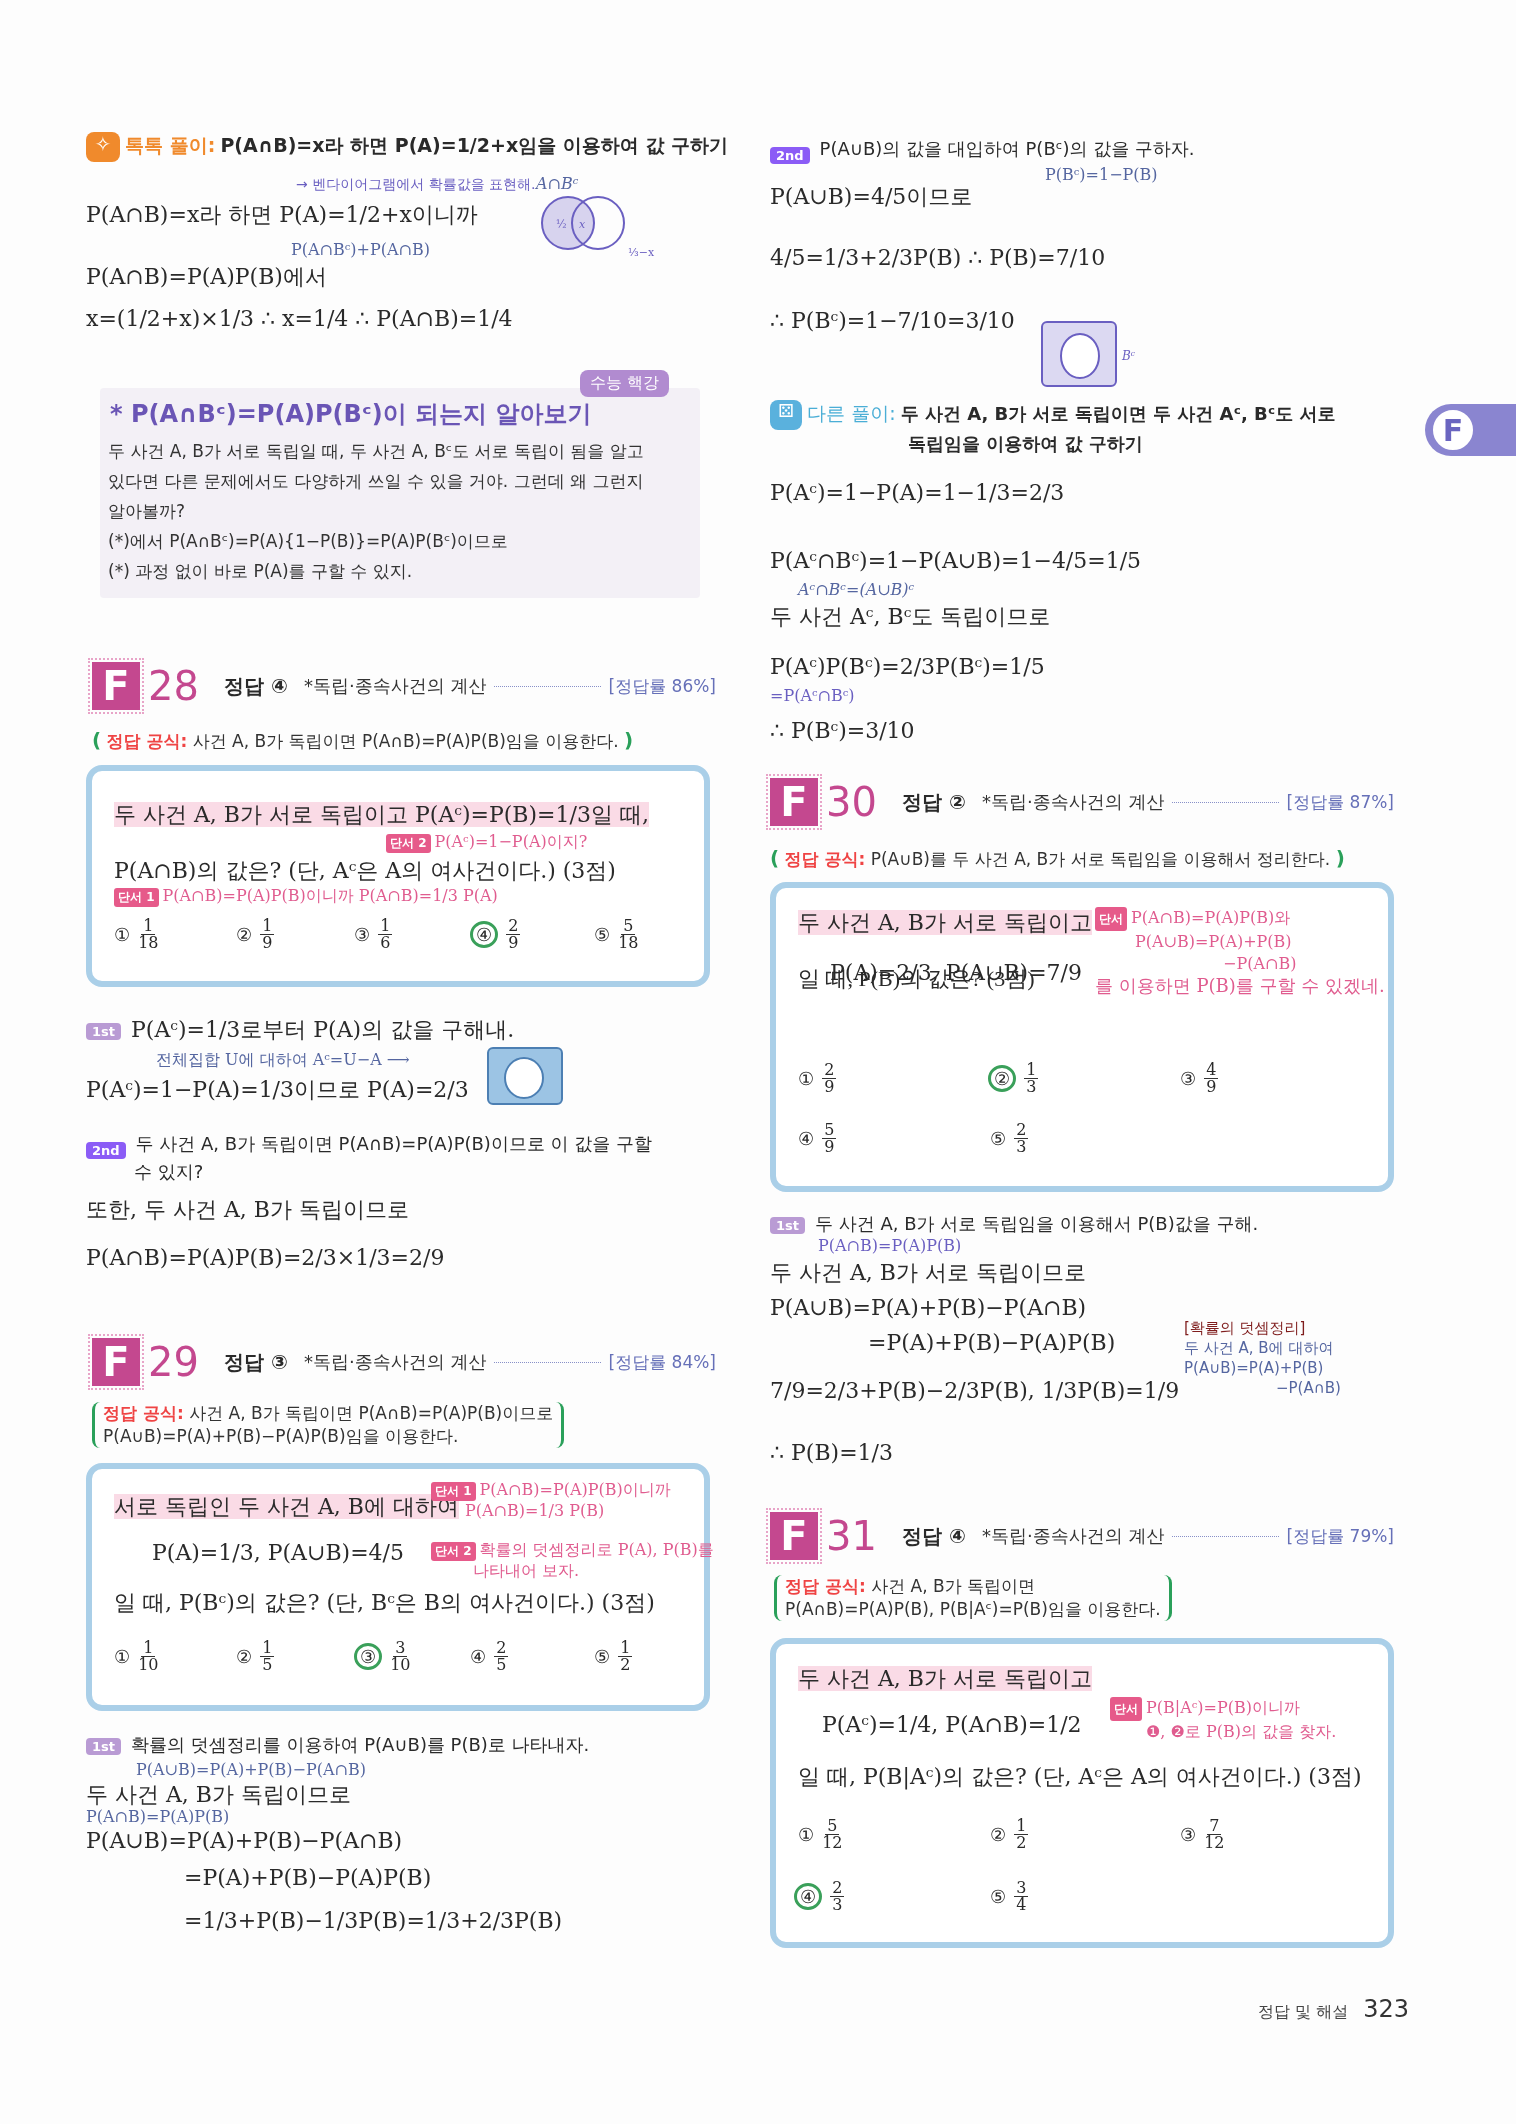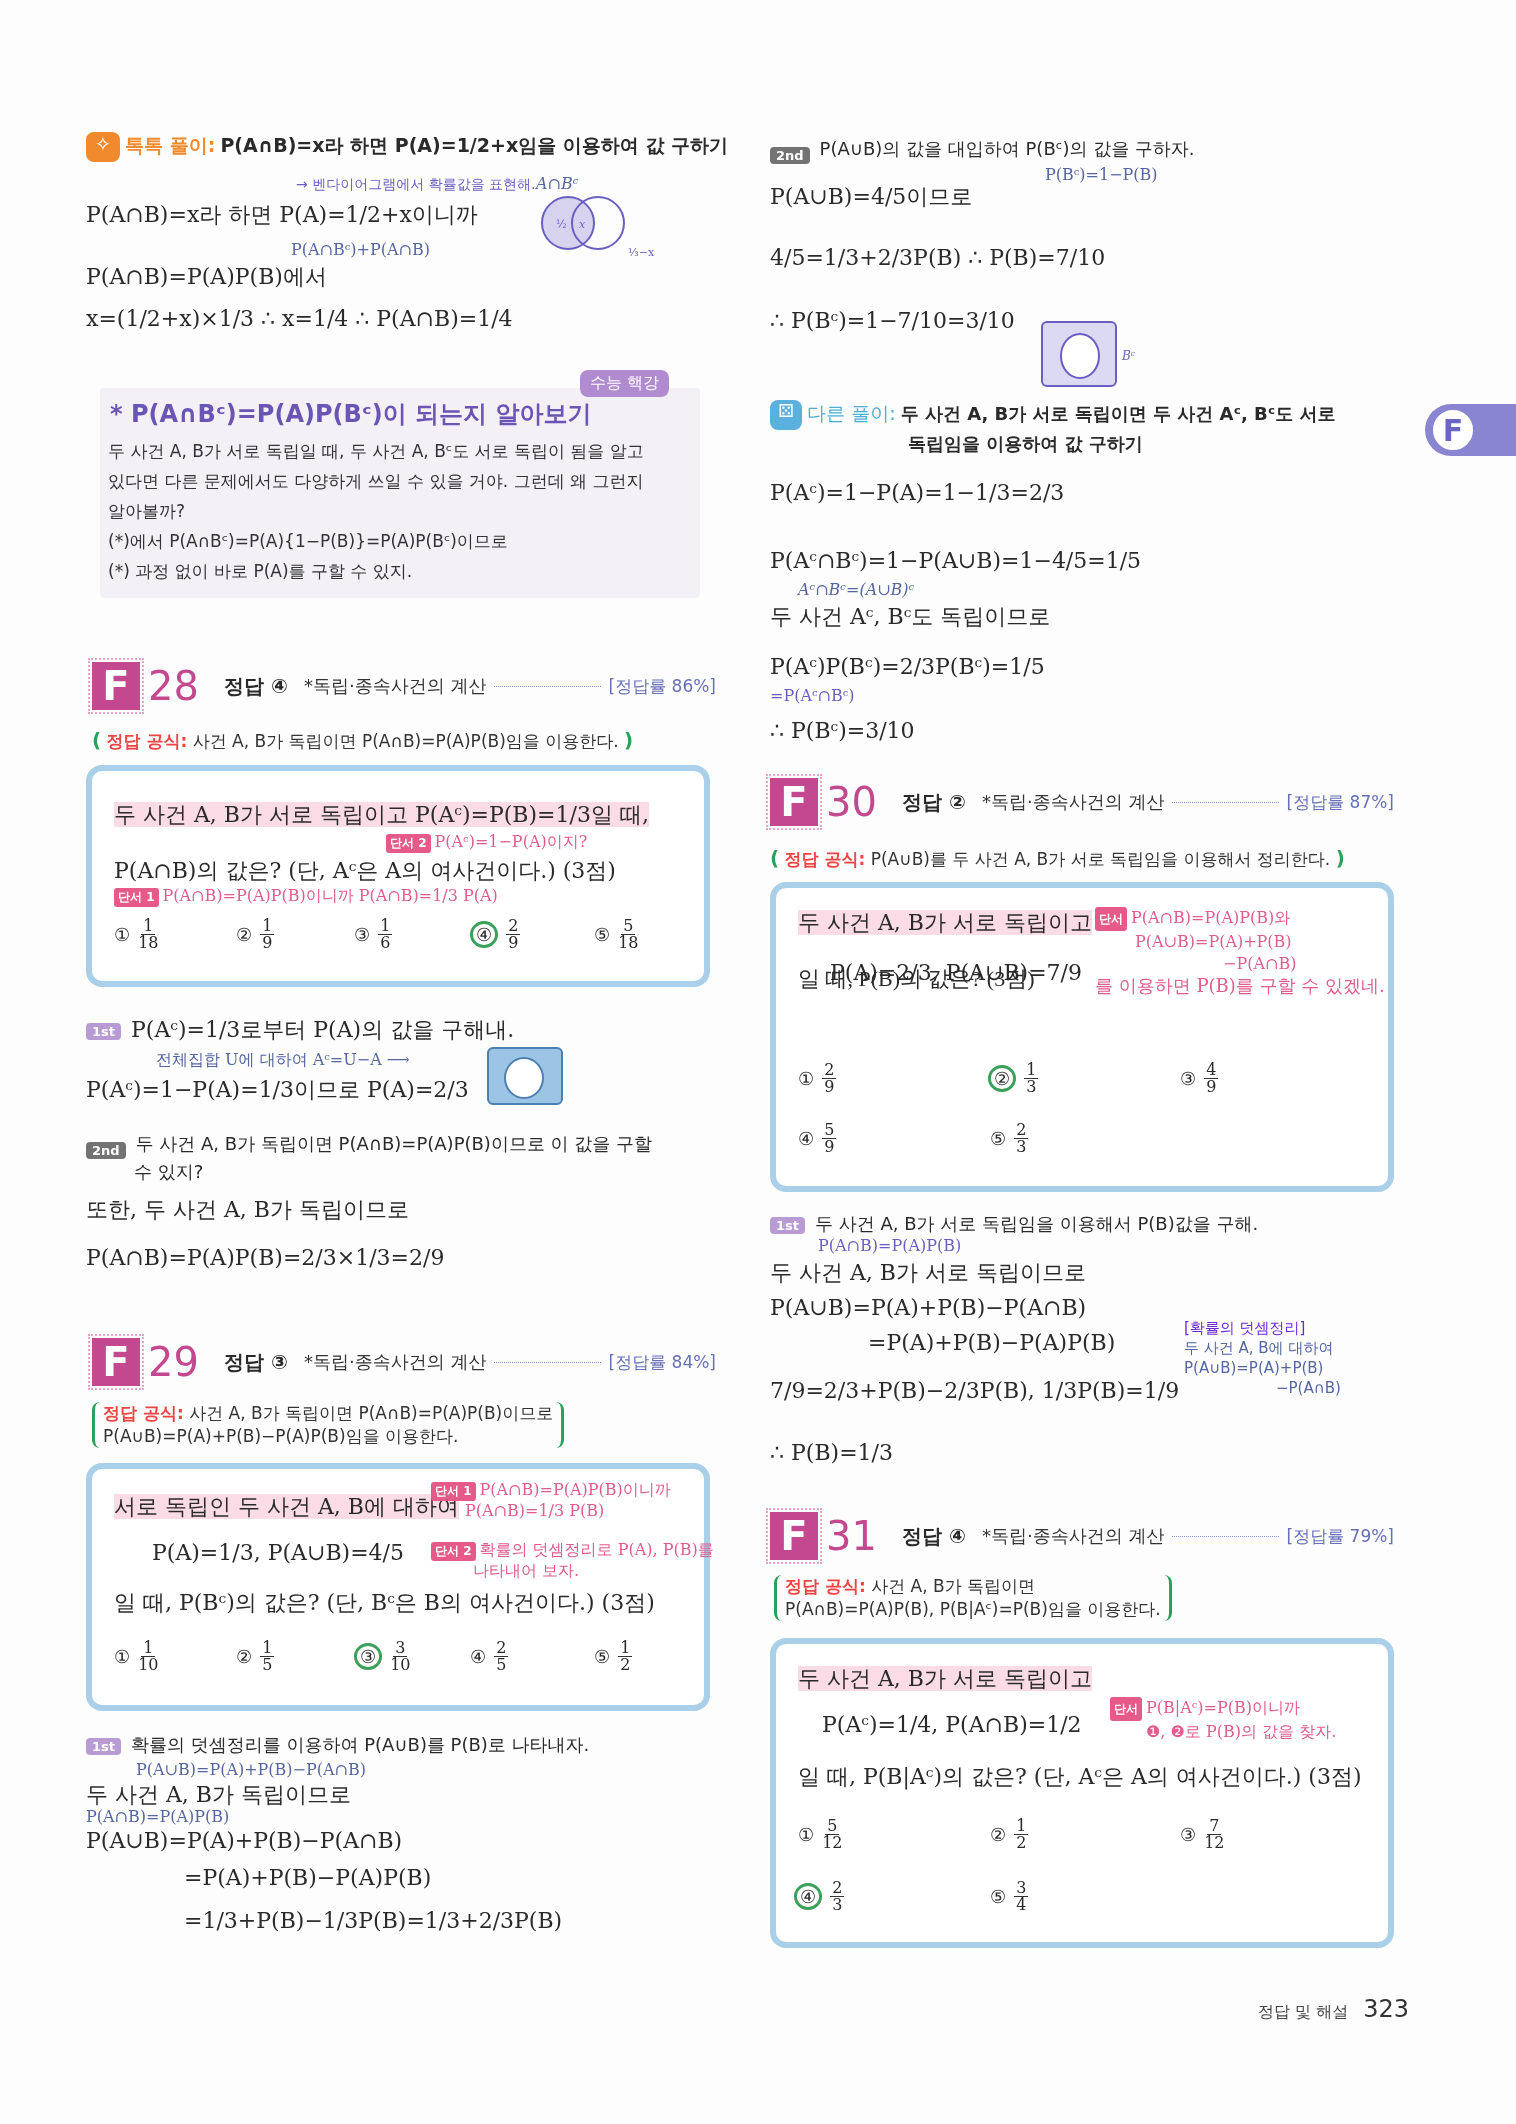--- a/index.html
+++ b/index.html
@@ -10,21 +10,21 @@
   .col { position: absolute; top: 0; }
   .left { left: 86px; width: 630px; }
   .right { left: 770px; width: 630px; }
   .abs { position: absolute; }
   .line { position: absolute; white-space: nowrap; font-size: 22px; }
   .note-blue { color: #5566a0; font-size: 16px; font-family: "DejaVu Serif", serif; }
   .note-purple { color: #6a5fc1; font-size: 14px; font-family: "DejaVu Sans", sans-serif; }
   .pinktext { color: #e05c8f; font-size: 16px; }
   .badge-step { display:inline-block; font-family:"DejaVu Sans",sans-serif; font-weight:bold; font-size:13px; color:#fff; padding:1px 6px; border-radius:4px; margin-right:10px; vertical-align: middle;}
   .st1 { background: #b99bd4; }
-  .st2 { background: #737373; margin-top: 12px; }
+  .st2 { background: #8b5cf6; margin-top: 12px; }
   .hint { display:inline-block; background:#e65a8a; color:#fff; font-family:"DejaVu Sans",sans-serif; font-weight:bold; font-size:12px; padding:1px 4px; border-radius:3px; margin-right:4px; }
   .heading { font-family: "DejaVu Sans", sans-serif; font-weight: bold; font-size: 19px; }
   .orange { color: #f08a2c; }
   .teal { color: #4aaed6; }
   .prob-head { position:absolute; height:58px; display:flex; align-items:center; }
   .fbox { width:48px; height:48px; background:#c4488f; color:#fff; font-family:"DejaVu Sans",sans-serif; font-weight:bold; font-size:40px; display:flex; align-items:center; justify-content:center; outline: 2px dotted #e8a4c8; outline-offset: 2px;}
   .fnum { font-family:"DejaVu Sans",sans-serif; font-size:40px; color:#c4488f; margin-left:8px; width:70px;}
   .ans { font-family:"DejaVu Sans",sans-serif; font-weight:bold; font-size:20px; margin-left:6px; width:80px;}
   .topic { font-family:"DejaVu Sans",sans-serif; font-size:18px; color:#333; }
   .dots { flex:1; border-bottom: 1px dotted #8890c8; margin: 0 8px; height: 1px; align-self: center;}
@@ -299,21 +299,21 @@
     </div>
 
   <div class="line" style="left:0;top:1212px;font-family:'DejaVu Sans',sans-serif;font-size:18px;"><span class="badge-step st1">1st</span><span>두 사건 A, B가 서로 독립임을 이용해서 P(B)값을 구해.</span></div>
   <div class="abs note-blue" style="left:48px;top:1236px;white-space:nowrap;color:#6a5fc1;">P(A∩B)=P(A)P(B)</div>
   <div class="line" style="left:0;top:1258px;">두 사건 A, B가 서로 독립이므로</div>
   <div class="line" style="left:0;top:1295px;">P(A∪B)=P(A)+P(B)−P(A∩B)</div>
   <div class="line" style="left:98px;top:1330px;">=P(A)+P(B)−P(A)P(B)</div>
   <div class="line" style="left:0;top:1378px;">7/9=2/3+P(B)−2/3P(B), 1/3P(B)=1/9</div>
   <div class="line" style="left:0;top:1440px;">∴ P(B)=1/3</div>
   <div class="sidenote" style="left:414px;top:1318px;line-height:20px;">
-    <span style="color:#6d28d9">[확률의 덧셈정리]</span><br>
+    <span style="color:#7f1d1d">[확률의 덧셈정리]</span><br>
     <span>두 사건 A, B에 대하여</span><br>
     <span>P(A∪B)=P(A)+P(B)</span><br>
     <span style="margin-left:92px">−P(A∩B)</span>
   </div>
 
   <div class="prob-head" style="left:0;top:1507px;width:624px;">
     <div class="fbox">F</div>
     <div class="fnum">31</div>
     <div class="ans">정답 ④</div>
     <div class="topic">*독립·종속사건의 계산</div>

